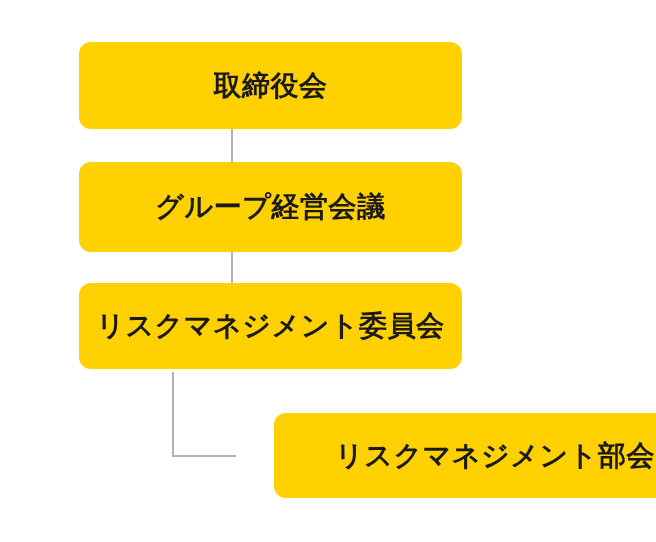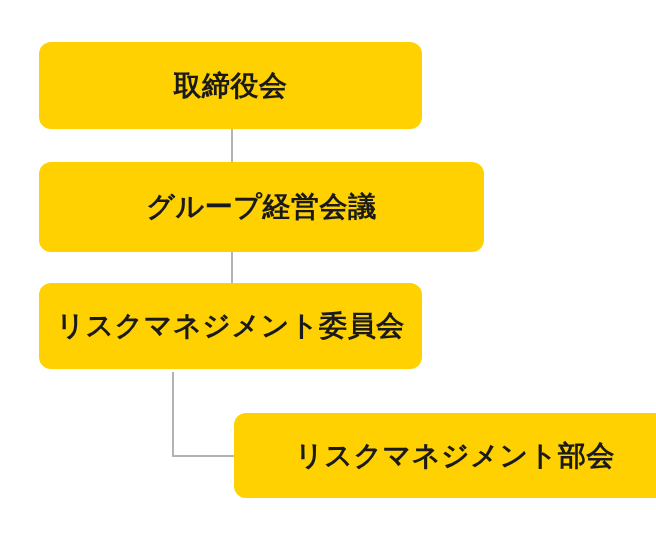--- a/index.html
+++ b/index.html
@@ -27,35 +27,36 @@
 
   .node {
     position: absolute;
     background: #ffd100;
     border-radius: 12px;
     display: flex;
     align-items: center;
     justify-content: center;
     box-sizing: border-box;
     z-index: 2;
+    margin-left: 40px;
   }
 
   .node-label {
     font-size: 28px;
     font-weight: 700;
     color: #1a1a1a;
     letter-spacing: 0.02em;
     line-height: 1.2;
     white-space: nowrap;
     text-align: center;
   }
 
   
   #node-board        { left: 39px; top: 42px;  width: 383px; height: 87px; }
-  #node-group-mtg    { left: 39px; top: 162px; width: 445px; height: 90px; }
+  #node-group-mtg    { left: 39px; top: 162px; width: 383px; height: 90px; }
   #node-rm-committee { left: 39px; top: 283px; width: 383px; height: 86px; }
   #node-rm-subcom    { left: 234px; top: 413px; width: 442px; height: 85px; }
 
   
   .connector {
     position: absolute;
     background: #b3b3b3;
     z-index: 1;
   }
   .connector-v { width: 2px; }

